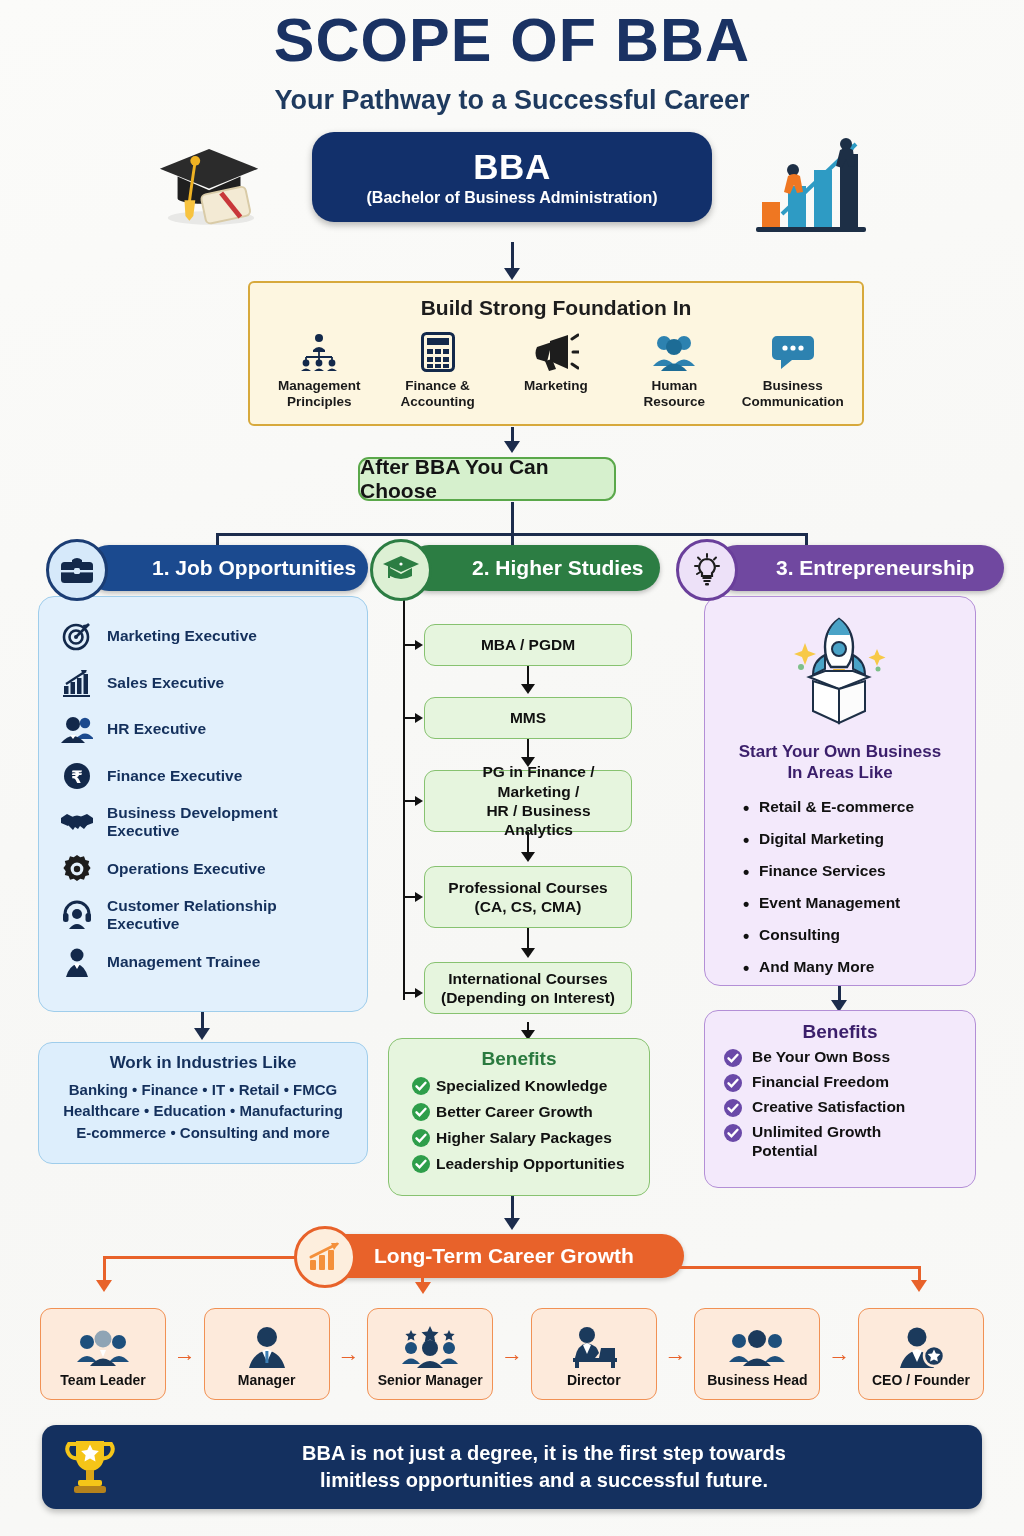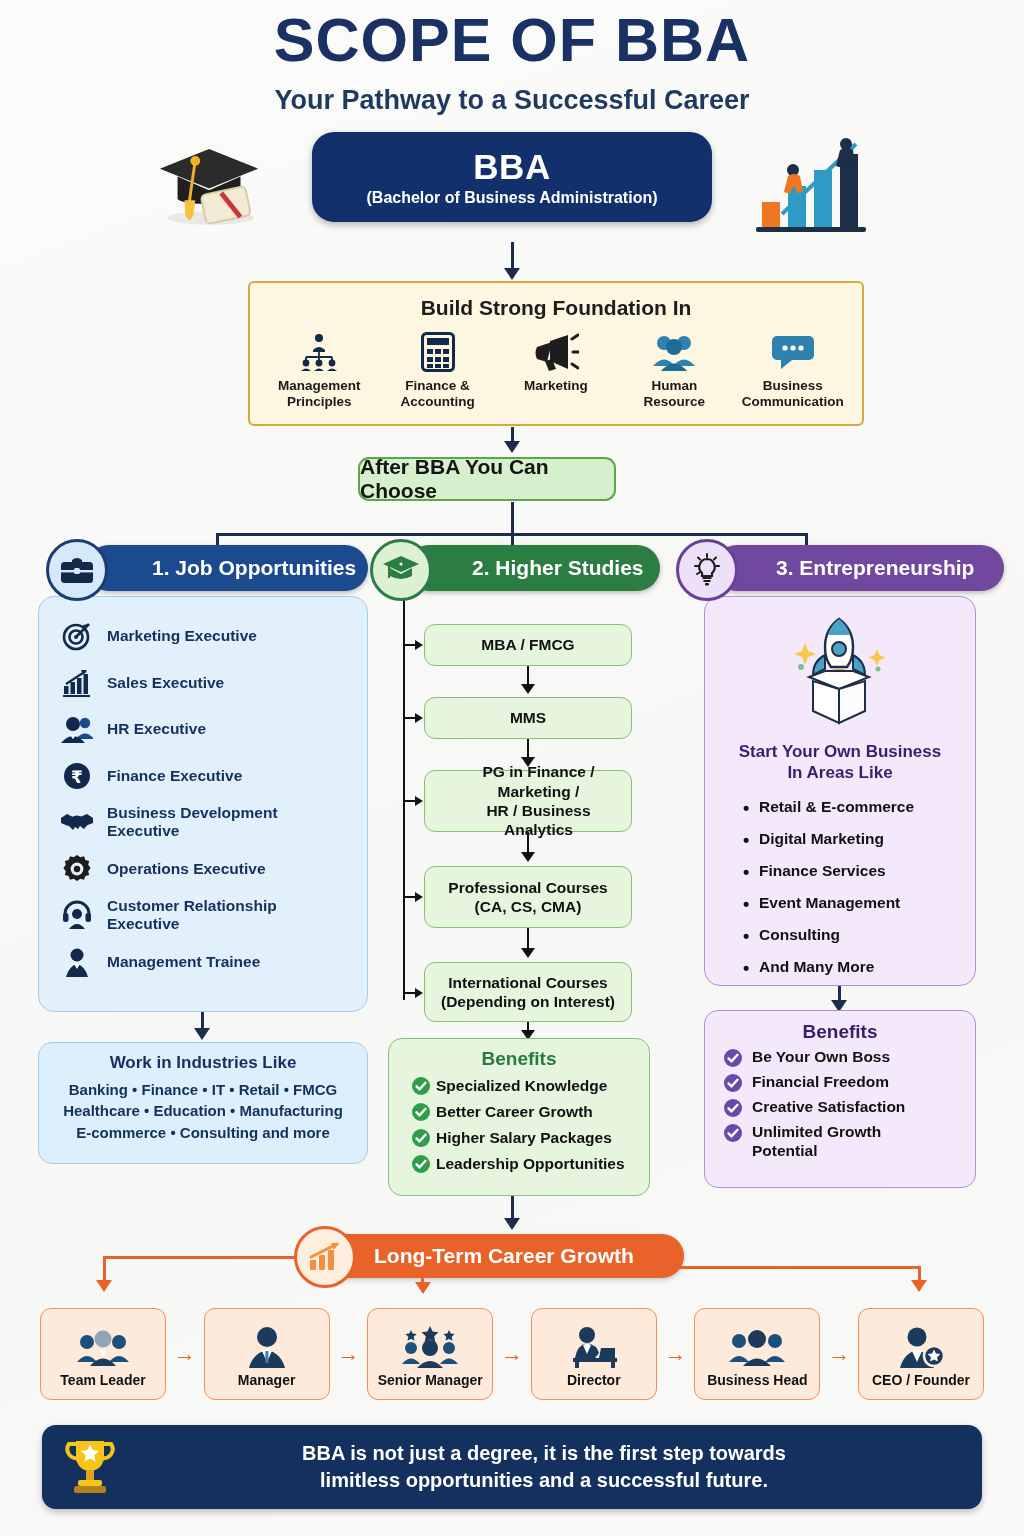--- a/index.html
+++ b/index.html
@@ -436,21 +436,21 @@
           <circle cx="19" cy="11" r="1.6" fill="#fff"></circle>
           <path d="M7 13 v12" stroke="#2c7d43" stroke-width="2"></path>
         </svg>
       </div>
     </div>
   </div>
 
   <div class="hs-bracket" style="left:403px; top:600px; height:400px;"></div>
 
   <div class="hs-box" style="top:624px; height:42px;">
-      <span>MBA / FMCG</span>
+      <span>MBA / PGDM</span>
     </div>
   <div class="sm-arrow" style="left:403px; top:644px; width:14px;"></div>
   <div class="sm-head" style="left:415px; top:640px;"></div>
 
   <div class="hs-box" style="top:697px; height:42px;">
       <span>MMS</span>
     </div>
   <div class="sm-arrow" style="left:403px; top:717px; width:14px;"></div>
   <div class="sm-head" style="left:415px; top:713px;"></div>
 
@@ -459,21 +459,21 @@
   </div>
   <div class="sm-arrow" style="left:403px; top:800px; width:14px;"></div>
   <div class="sm-head" style="left:415px; top:796px;"></div>
 
   <div class="hs-box" style="top:866px; height:62px;">
     <span>Professional Courses<br>(CA, CS, CMA)</span>
   </div>
   <div class="sm-arrow" style="left:403px; top:896px; width:14px;"></div>
   <div class="sm-head" style="left:415px; top:892px;"></div>
 
-  <div class="hs-box" style="top:962px; height:60px;">
+  <div class="hs-box" style="top:962px; height:52px;">
     <span>International Courses<br>(Depending on Interest)</span>
   </div>
   <div class="sm-arrow" style="left:403px; top:992px; width:14px;"></div>
   <div class="sm-head" style="left:415px; top:988px;"></div>
 
   <div class="vline" style="left:527px; top:666px; height:20px; background:#111; width:2px;"></div>
   <div class="dn-head" style="left:521px; top:684px;"></div>
   <div class="vline" style="left:527px; top:739px; height:20px; background:#111; width:2px;"></div>
   <div class="dn-head" style="left:521px; top:757px;"></div>
   <div class="vline" style="left:527px; top:832px; height:22px; background:#111; width:2px;"></div>

